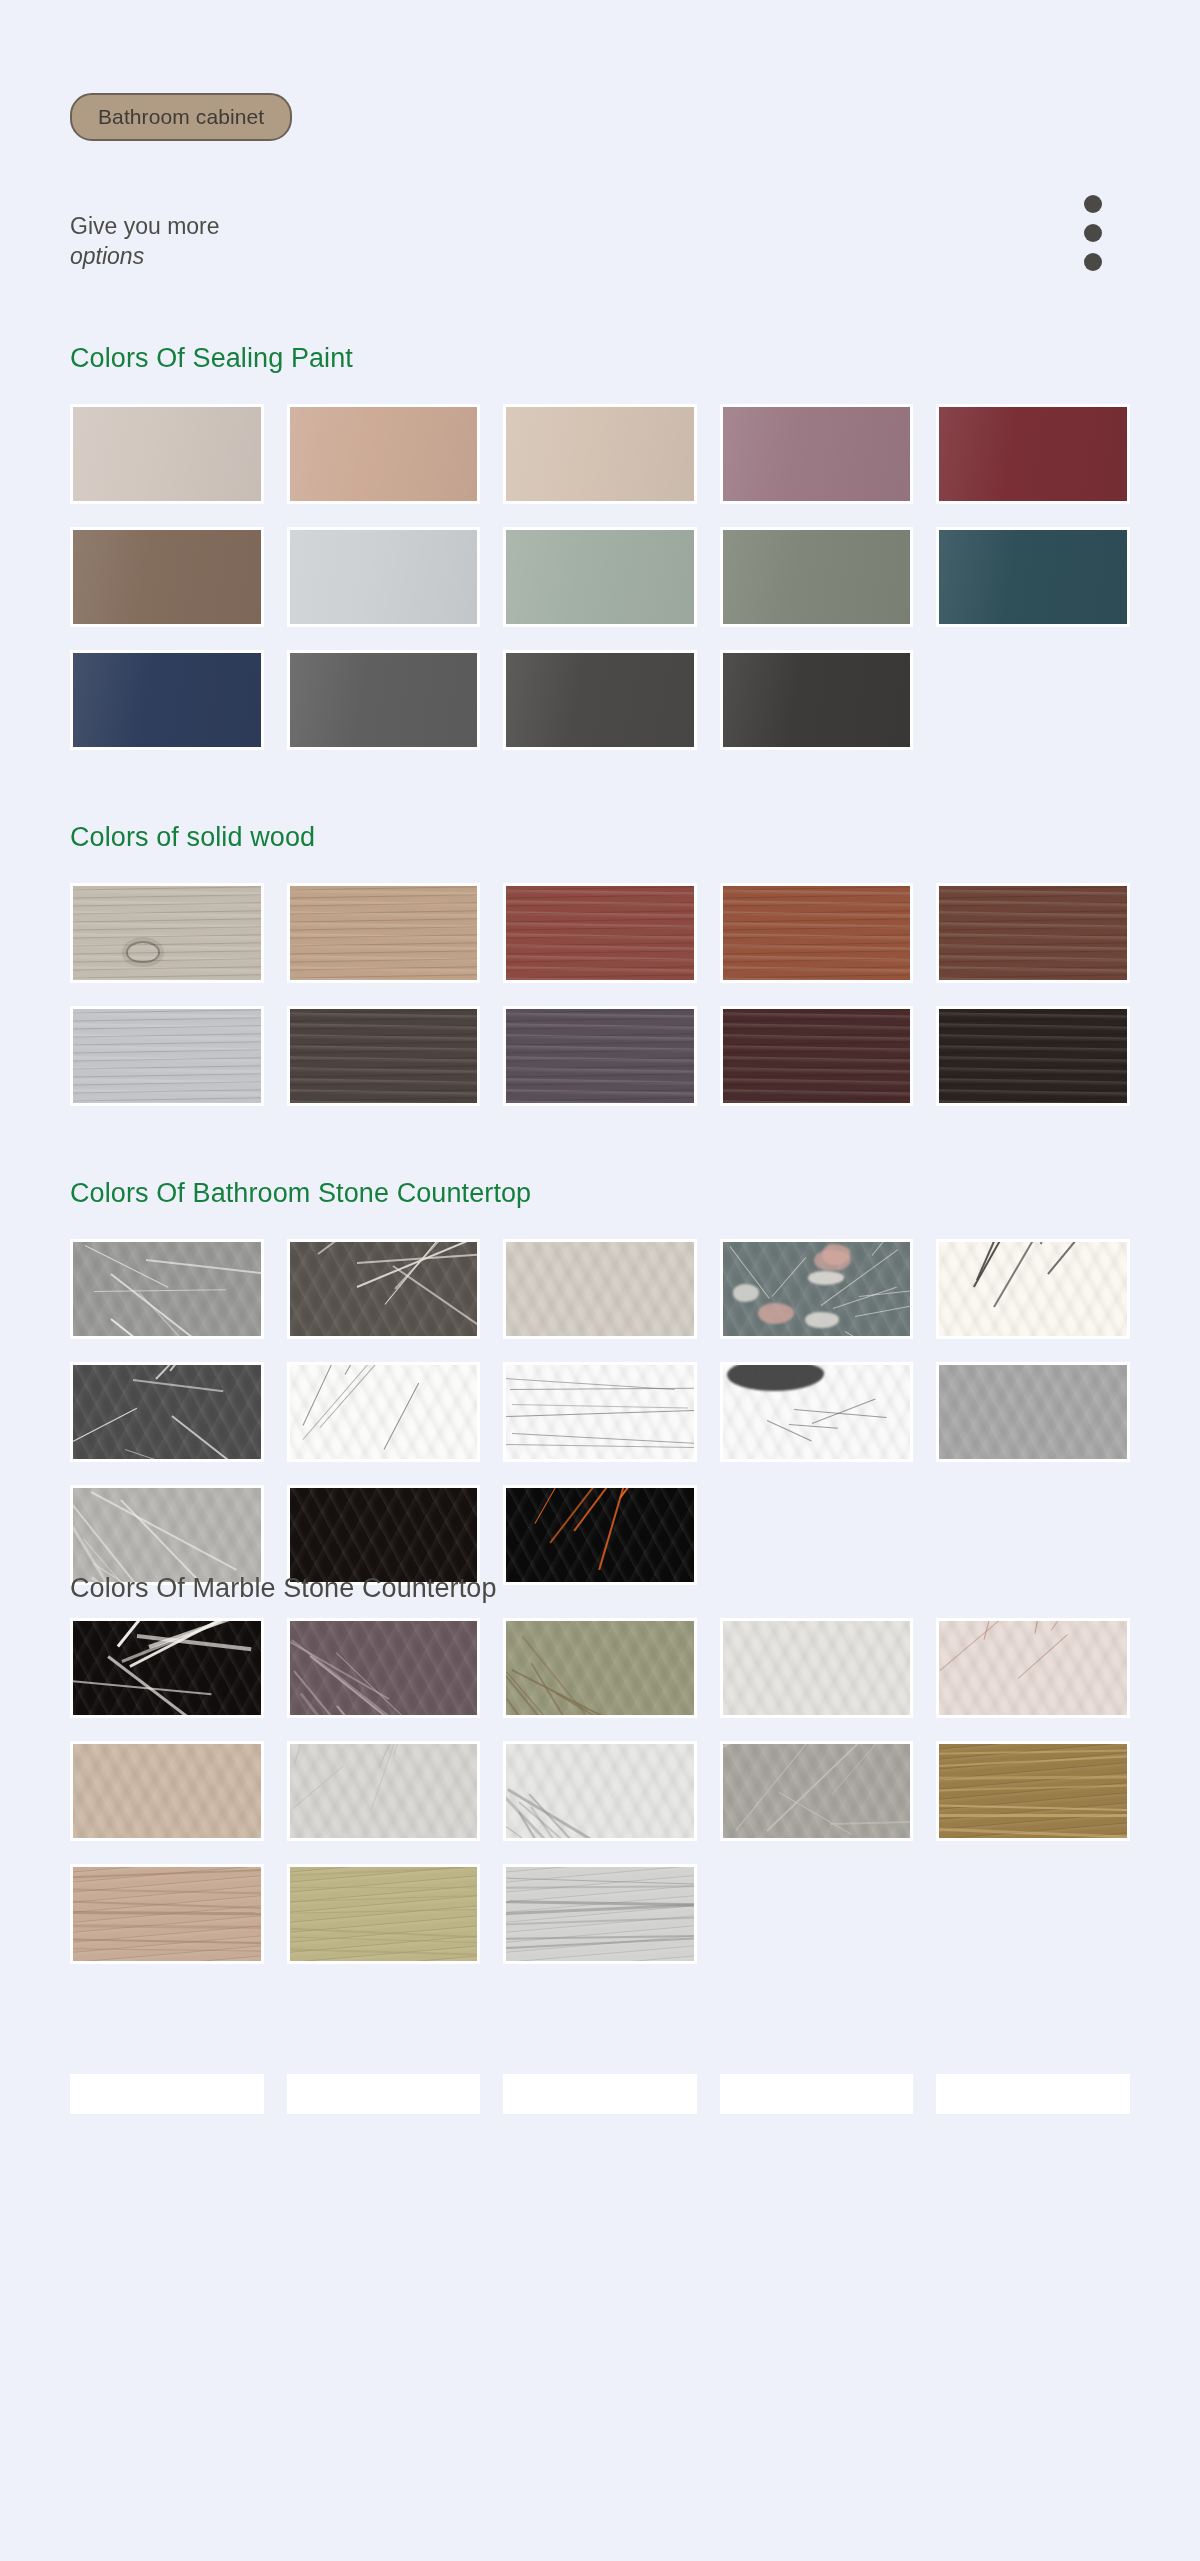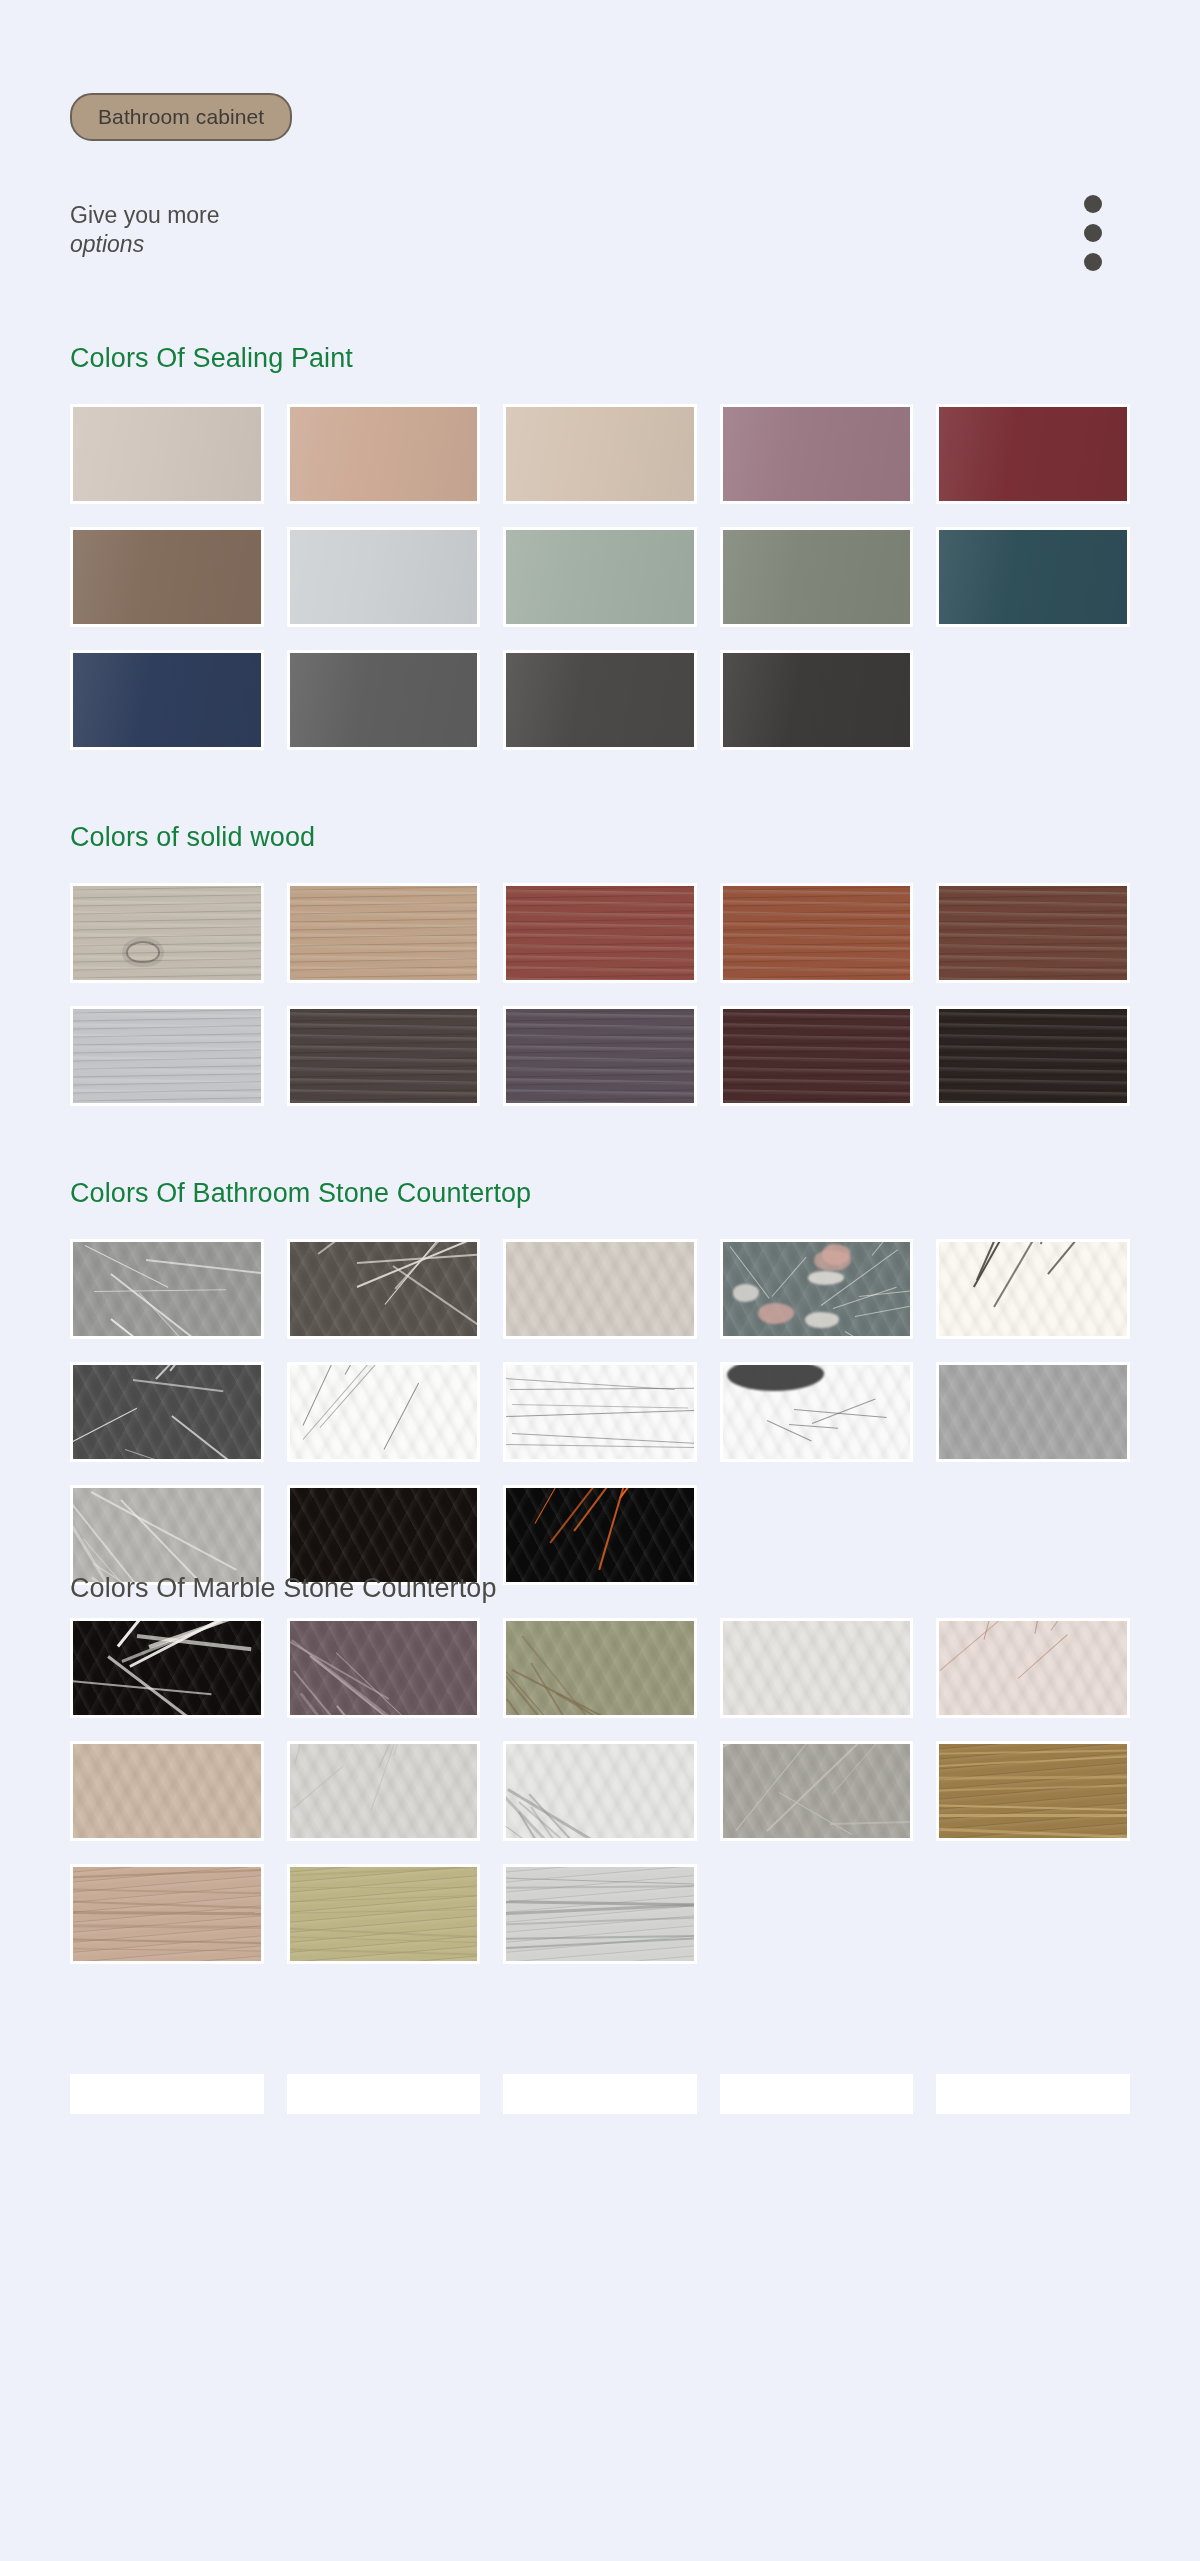--- a/index.html
+++ b/index.html
@@ -38,21 +38,21 @@
     line-height: 0.92;
     font-weight: 700;
     color: #54524e;
     letter-spacing: -1px;
   }
   .big-title .line2 { display: block; }
 
   .subrow {
     margin-top: 48px;
     display: flex;
-    align-items: center;
+    align-items: flex-end;
     justify-content: space-between;
   }
   .sub-text {
     font-size: 23px;
     line-height: 1.28;
     color: #4e4c49;
     max-width: 400px;
   }
   .sub-text .l2 { display: block; font-style: italic; }
 

